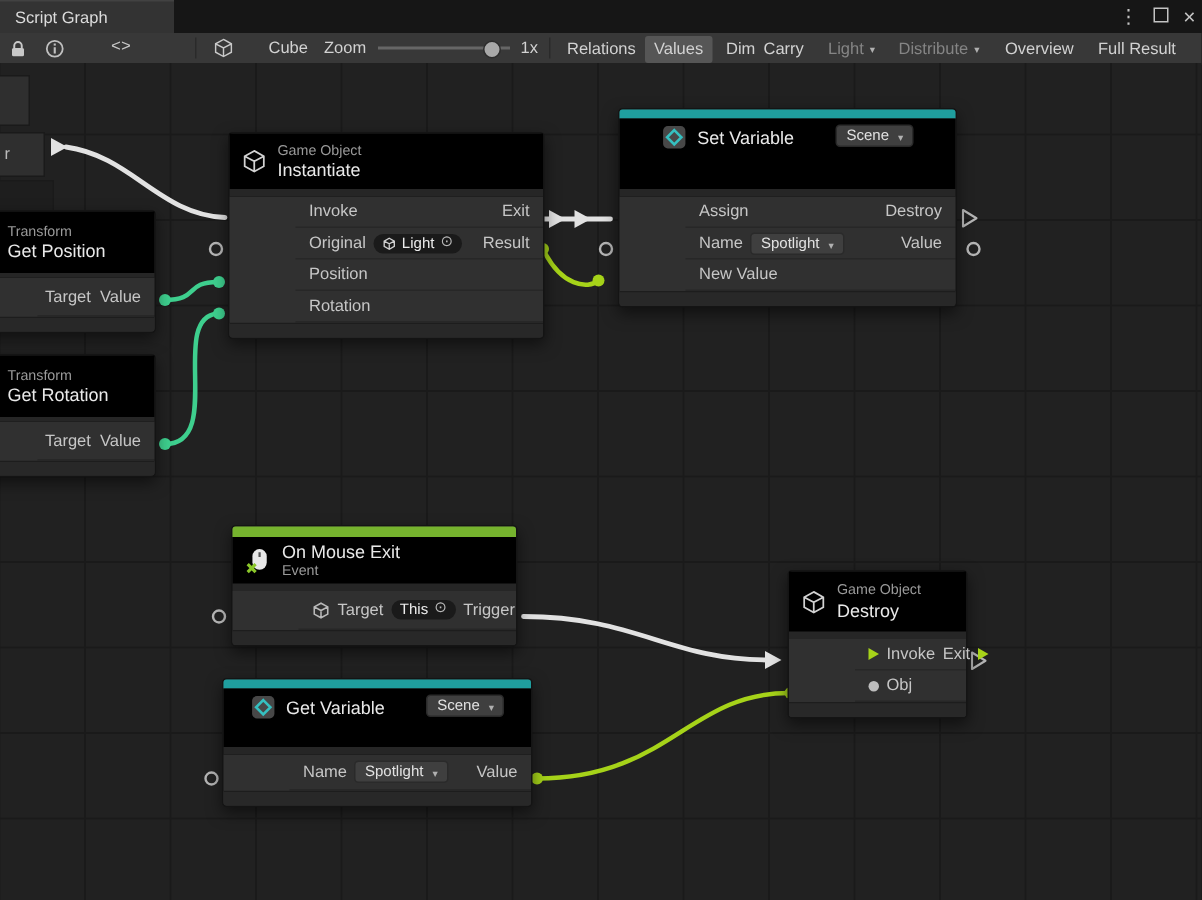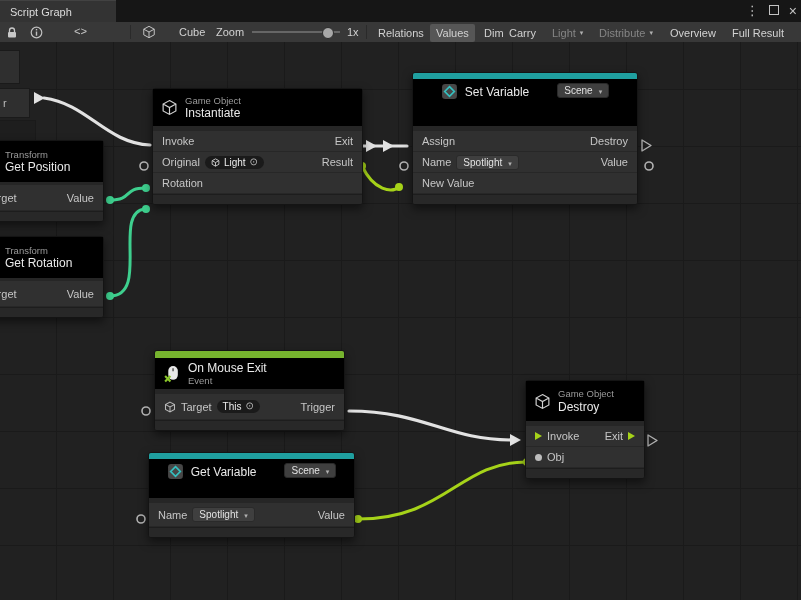--- a/index.html
+++ b/index.html
@@ -51,21 +51,21 @@
   .accent-green{background:var(--green-accent);height:7px;}
   .nheader{background:#000000;border-bottom:5px solid #262626;display:flex;align-items:center;
            gap:7px;padding:4px 8px;box-sizing:border-box;}
   .ncol{display:flex;flex-direction:column;line-height:1.2;}
   .nsub{font-size:9.5px;color:#9a9a9a;}
   .ntitle{font-size:12px;color:#e9e9e9;}
   .vheader{flex-direction:row;align-items:flex-start;justify-content:center;gap:3px;}
   .vline{display:flex;align-items:center;gap:7px;}
   .vddwrap{margin-left:25px;}
   .prow{height:21px;display:flex;align-items:center;padding:0 9px;gap:5px;
-        border-bottom:1px solid rgba(0,0,0,.18);box-sizing:border-box;}
+        border-bottom:1px solid rgba(0,0,0,.18);box-sizing:border-box;margin-left:44px;}
   .prow.tall{height:26px;}
   .rlabel{margin-left:auto;}
   .nfooter{height:9px;background:#282828;border-top:1px solid #1d1d1d;border-radius:0 0 2px 2px;}
   .frag{position:absolute;background:#2f2f2f;border:1px solid #1a1a1a;z-index:2;color:#bbb;font-size:11px;}
   .pill{background:#1a1a1a;border-radius:8px;padding:1px 6px;display:inline-flex;
         gap:4px;font-size:10px;color:#ececec;cursor:default;}
   .picker{color:#b9b9b9;font-size:10px;line-height:1;}
   .dd{background:#3f3f3f;border:1px solid #2a2a2a;border-radius:3px;padding:1px 6px;
       display:inline-flex;align-items:flex-end;gap:6px;font-size:10px;color:#e2e2e2;cursor:default;}
   .tri-r{width:0;height:0;border-top:4.5px solid transparent;border-bottom:4.5px solid transparent;
@@ -253,20 +253,23 @@
           <svg width="9" height="9" viewBox="0 0 16 16">
               <path d="M8 1.5 L14 4.8 V11.2 L8 14.5 L2 11.2 V4.8 Z M2 4.8 L8 8 L14 4.8 M8 8 V14.5" fill="none" stroke="#cfcfcf" stroke-width="1.6"></path>
             </svg>
         </span>
         <span>Light</span>
         <span class="picker">⊙</span>
       </span>
       <span class="rlabel">Result</span>
     </div>
     <div class="prow">
+      <span>Position</span>
+    </div>
+    <div class="prow">
       <span>Rotation</span>
     </div>
     <div class="nfooter"></div>
   </div>
 
   <div class="node" style="left:412px;top:30px;width:224px;">
     <div class="accent accent-teal"></div>
     <div class="nheader vheader" style="height:52px;">
       <div class="vline">
         <span class="icon">

